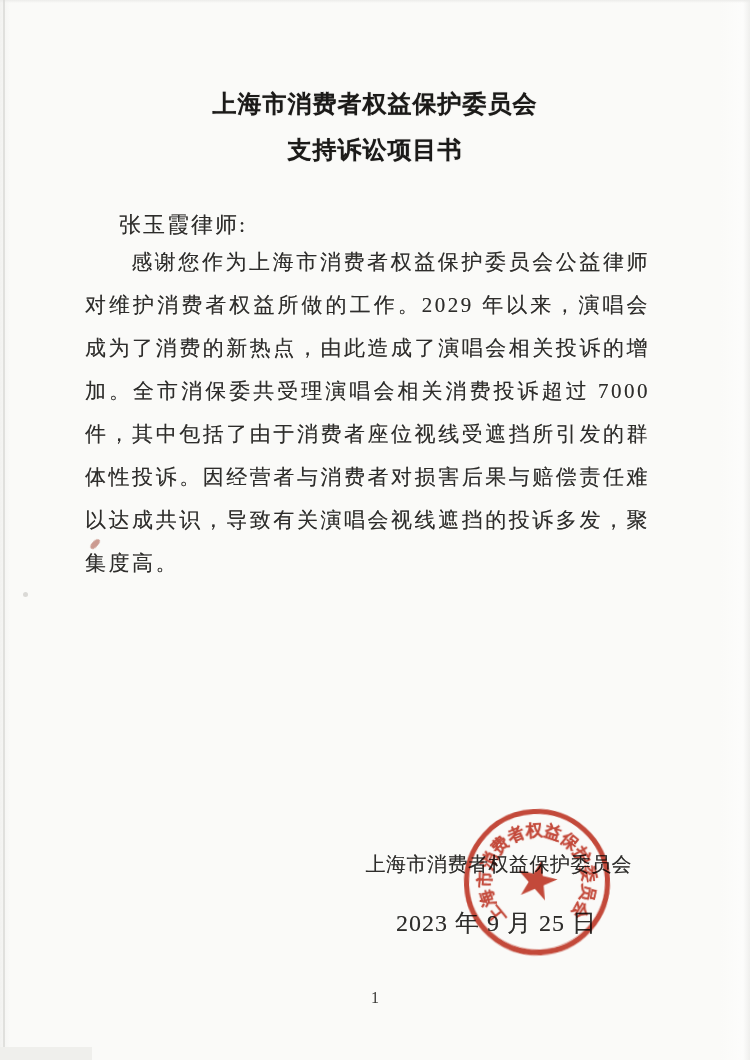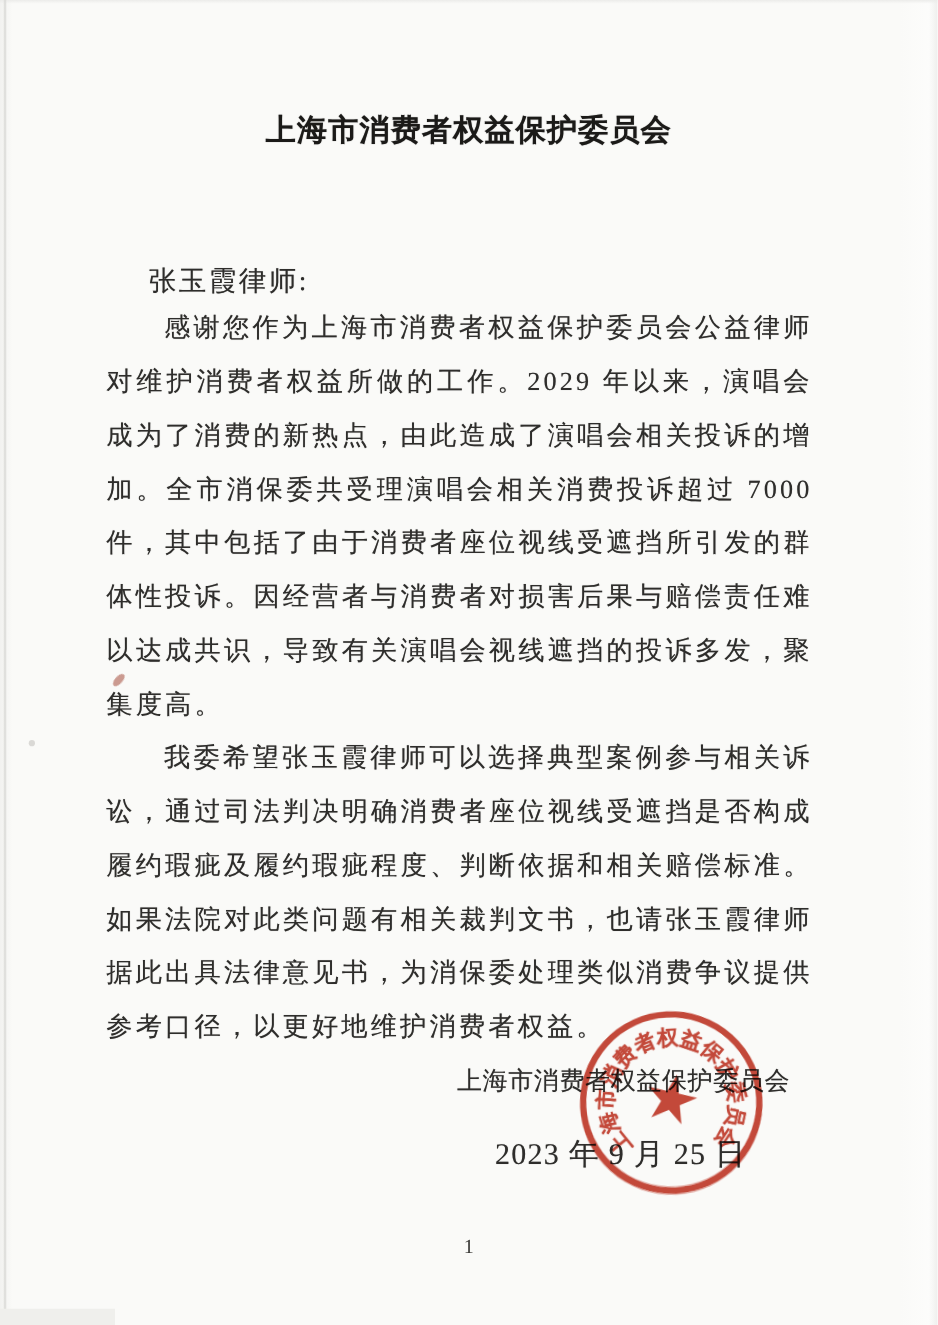--- a/index.html
+++ b/index.html
@@ -135,26 +135,26 @@
 <div class="page">
 
   <div class="edge-top"></div>
   <div class="edge-left-line"></div>
   <div class="edge-right"></div>
   <div class="edge-bottom-left"></div>
   <div class="speck-red"></div>
   <div class="speck-gray"></div>
 
   <div class="title-line title-1">上海市消费者权益保护委员会</div>
+  <div class="title-line title-2">支持诉讼项目书</div>
 
   <div class="salutation">张玉霞律师:</div>
 
   <div class="body-text">
     <p>感谢您作为上海市消费者权益保护委员会公益律师对维护消费者权益所做的工作。2029 年以来，演唱会成为了消费的新热点，由此造成了演唱会相关投诉的增加。全市消保委共受理演唱会相关消费投诉超过 7000 件，其中包括了由于消费者座位视线受遮挡所引发的群体性投诉。因经营者与消费者对损害后果与赔偿责任难以达成共识，导致有关演唱会视线遮挡的投诉多发，聚集度高。</p>
-    <p>我委希望张玉霞律师可以选择典型案例参与相关诉讼，通过司法判决明确消费者座位视线受遮挡是否构成履约瑕疵及履约瑕疵程度、判断依据和相关赔偿标准。如果法院对此类问题有相关裁判文书，也请张玉霞律师据此出具法律意见书，为消保委处理类似消费争议提供参考口径，以更好地维护消费者权益。</p>
   </div>
 
   <div class="sig-committee">上海市消费者权益保护委员会</div>
   <div class="sig-date">2023 年 9 月 25 日</div>
 
   <div class="seal">
     <div class="seal-ring"></div>
     <div class="seal-star">★</div>
     <div class="seal-arc">
         <span class="seal-char" style="transform: translate(-50%, -50%) rotate(-126deg) translateY(-52px);">上</span>

